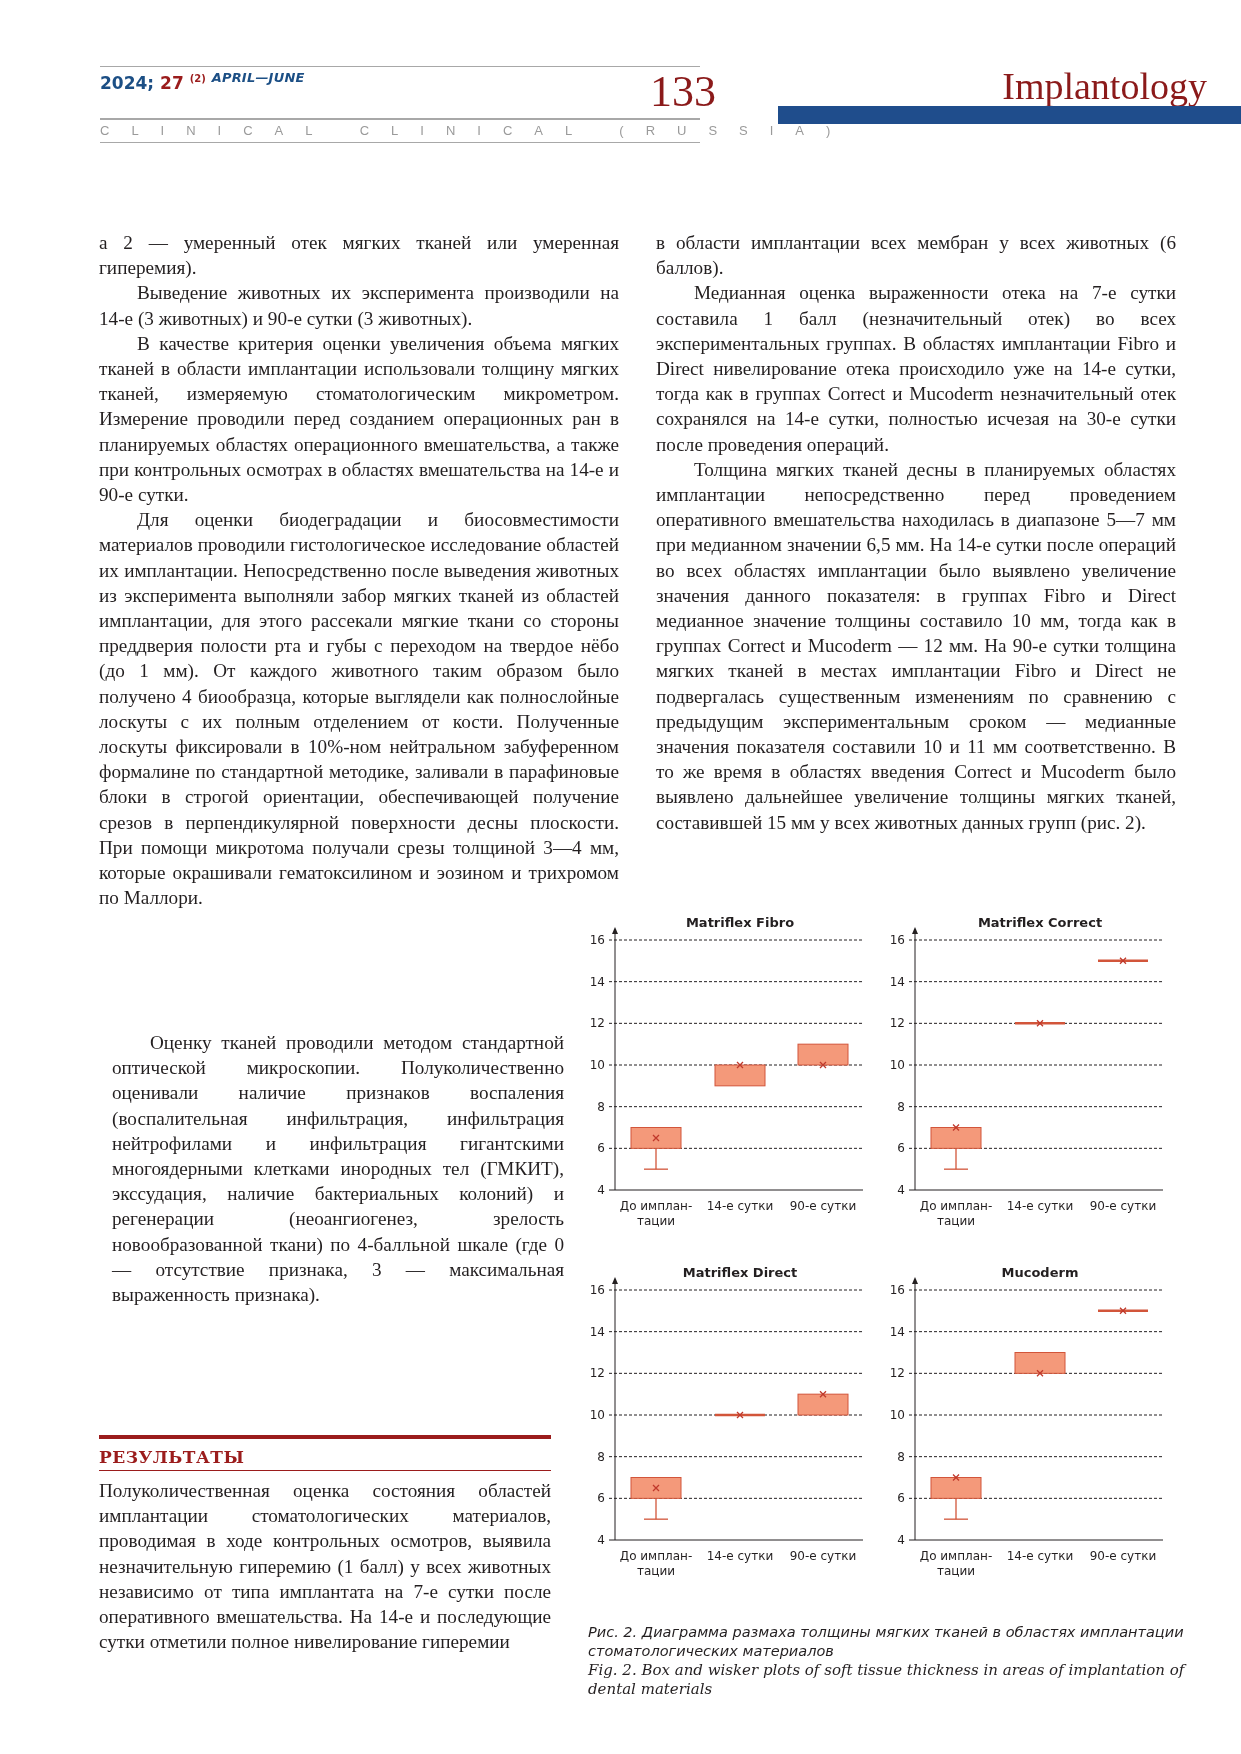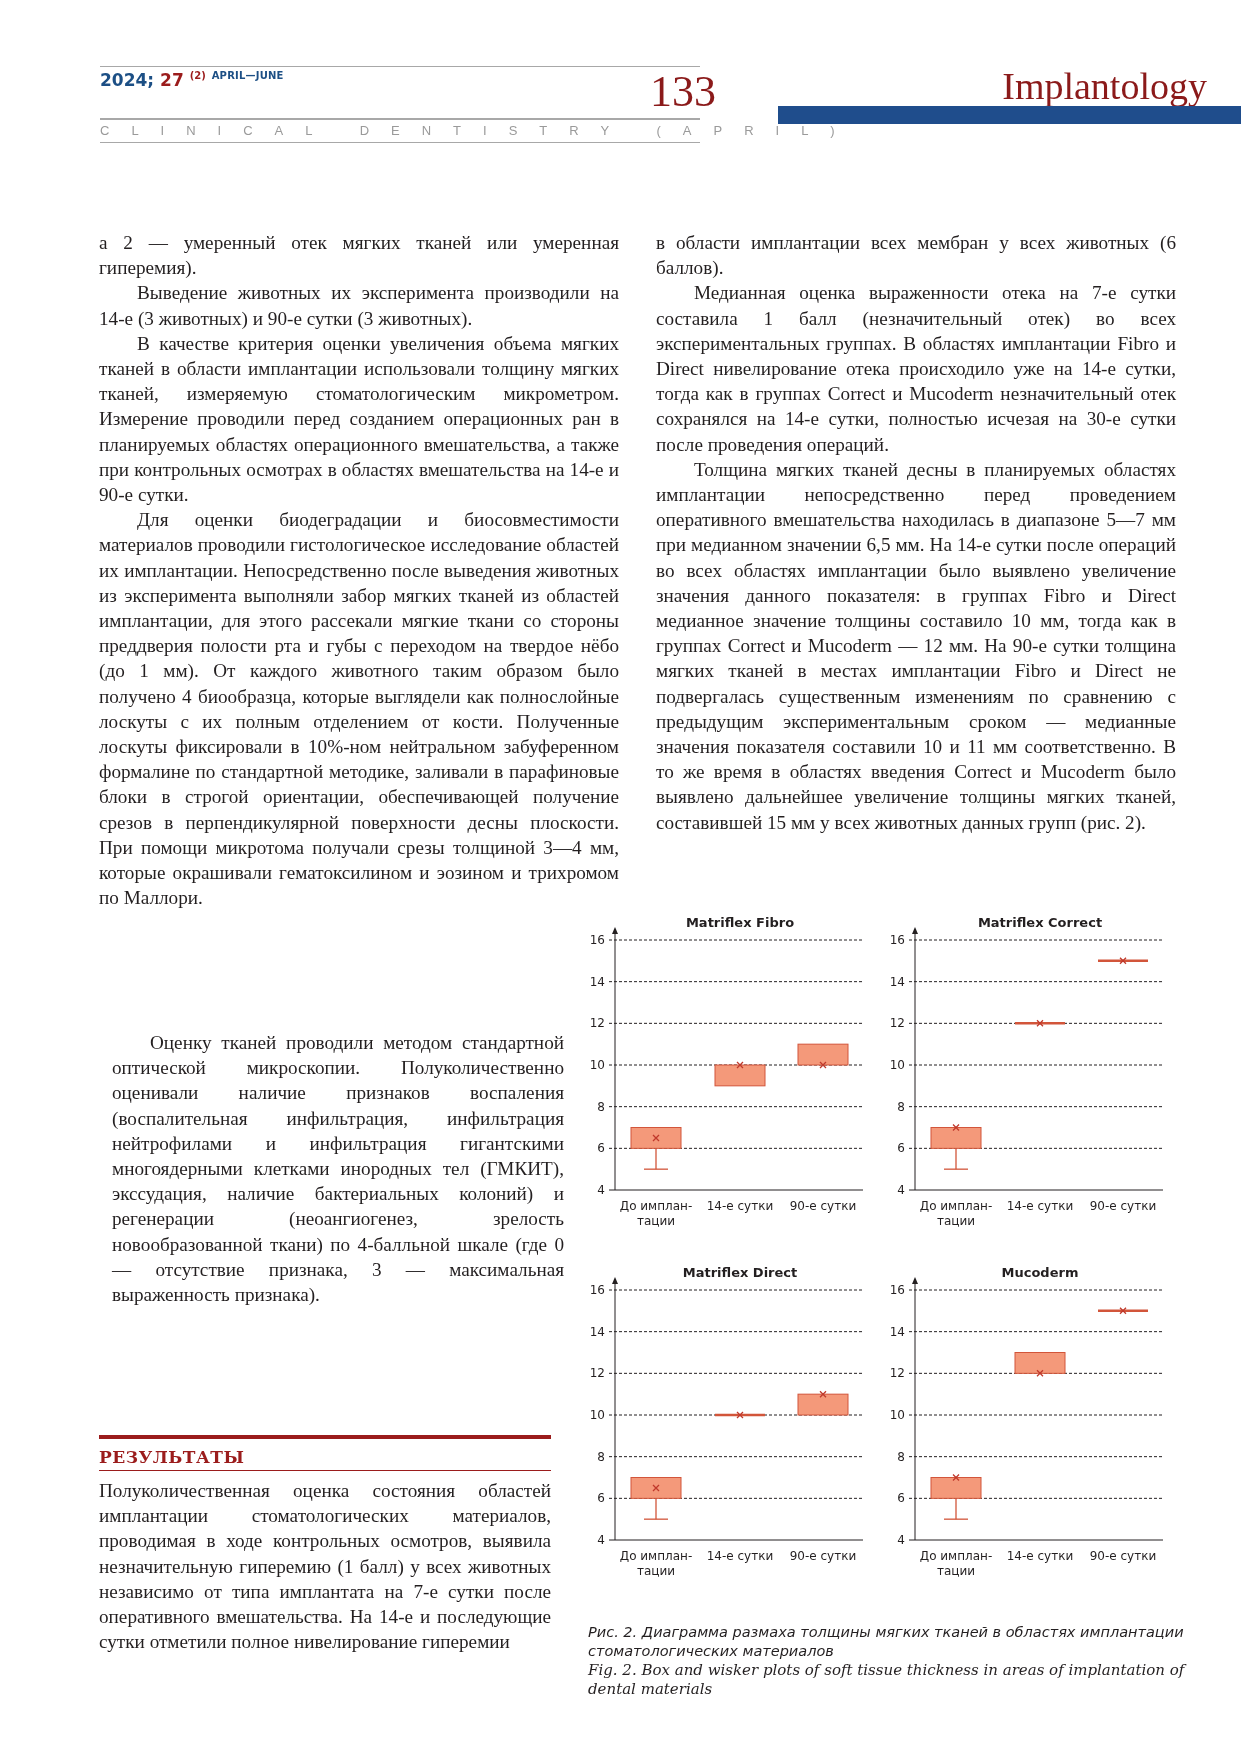--- a/index.html
+++ b/index.html
@@ -1,21 +1,21 @@
 <!DOCTYPE html>
 <html><head>
 <meta charset="utf-8">
 <style>
   html, body { margin:0; padding:0; background:#ffffff; }
   body { width:1241px; height:1754px; position:relative; overflow:hidden; font-family:"DejaVu Serif", serif; color:#231f20; }
   .hdr-line { position:absolute; left:100px; width:600px; height:1px; background:#a8a8a8; }
   .hdr-issue { position:absolute; left:100px; top:70px; font-family:"DejaVu Sans", sans-serif; font-weight:bold; font-size:17px; color:#1c4f85; white-space:nowrap; }
   .hdr-issue .vol { color:#9b1c1c;text-align:right; }
   .hdr-issue sup { font-size:10px; color:#9b1c1c; }
-  .hdr-issue .months { font-size:10px; color:#1c4f85; vertical-align:super; letter-spacing:0.2px; }
+  .hdr-issue .months { font-size:13px; font-style:italic; color:#1c4f85; vertical-align:super; letter-spacing:0.2px; }
   .hdr-page { position:absolute; left:650px; top:66px; font-family:"Liberation Serif", serif; font-size:44px; color:#8b1a1a; }
   .hdr-journal { position:absolute; left:100px; top:123px; width:600px; font-family:"Liberation Sans", sans-serif; font-size:13px; color:#9a9a9a; letter-spacing:22px; white-space:nowrap; }
   .section-title { position:absolute; right:34px; top:64px; font-family:"Liberation Serif", serif; font-size:38px; color:#8b1a1a; }
   .section-band { position:absolute; left:778px; top:106px; width:463px; height:18px; background:#1f4d8c; }
 
   .col { position:absolute; font-family:"Liberation Serif", serif; font-size:19.2px; line-height:25.2px; text-align:justify; hyphens:manual; }
   .col p { margin:0; }
   .col p.ind { text-indent:38px; }
   .left-top { left:99px; top:230px; width:520px; }
   .left-narrow { left:99px; top:936px; width:452px; }
@@ -37,21 +37,21 @@
 
 <div class="hdr-line" style="top:66px;"></div>
 <div class="hdr-issue">
   <span>2024;</span>
   <span class="vol">27</span>
   <sup>(2)</sup>
   <span class="months">APRIL—JUNE</span>
 </div>
 <div class="hdr-page">133</div>
 <div class="hdr-line" style="top:118px;height:2px;"></div>
-<div class="hdr-journal">CLINICAL DENTISTRY (APRIL)</div>
+<div class="hdr-journal">CLINICAL CLINICAL (RUSSIA)</div>
 <div class="hdr-line" style="top:142px;"></div>
 <div class="section-title">Implantology</div>
 <div class="section-band"></div>
 
 <div class="col left-top">
   <p>а 2 — умеренный отек мягких тканей или умеренная гиперемия).</p>
   <p class="ind">Выведение животных их эксперимента производили на 14-е (3 животных) и 90-е сутки (3 животных).</p>
   <p class="ind">В качестве критерия оценки увеличения объема мягких тканей в области имплантации использовали толщину мягких тканей, измеряемую стоматологическим микрометром. Измерение проводили перед созданием операционных ран в планируемых областях операционного вмешательства, а также при контрольных осмотрах в областях вмешательства на 14-е и 90-е сутки.</p>
   <p class="ind">Для оценки биодеградации и биосовместимости материалов проводили гистологическое исследование областей их имплантации. Непосредственно после выведения животных из эксперимента выполняли забор мягких тканей из областей имплантации, для этого рассекали мягкие ткани со стороны преддверия полости рта и губы с переходом на твердое нёбо (до 1 мм). От каждого животного таким образом было получено 4 биообразца, которые выглядели как полнослойные лоскуты с их полным отделением от кости. Полученные лоскуты фиксировали в 10%-ном нейтральном забуференном формалине по стандартной методике, заливали в парафиновые блоки в строгой ориентации, обеспечивающей получение срезов в перпендикулярной поверхности десны плоскости. При помощи микротома получали срезы толщиной 3—4 мм, которые окрашивали гематоксилином и эозином и трихромом по Маллори.</p>
 </div>

